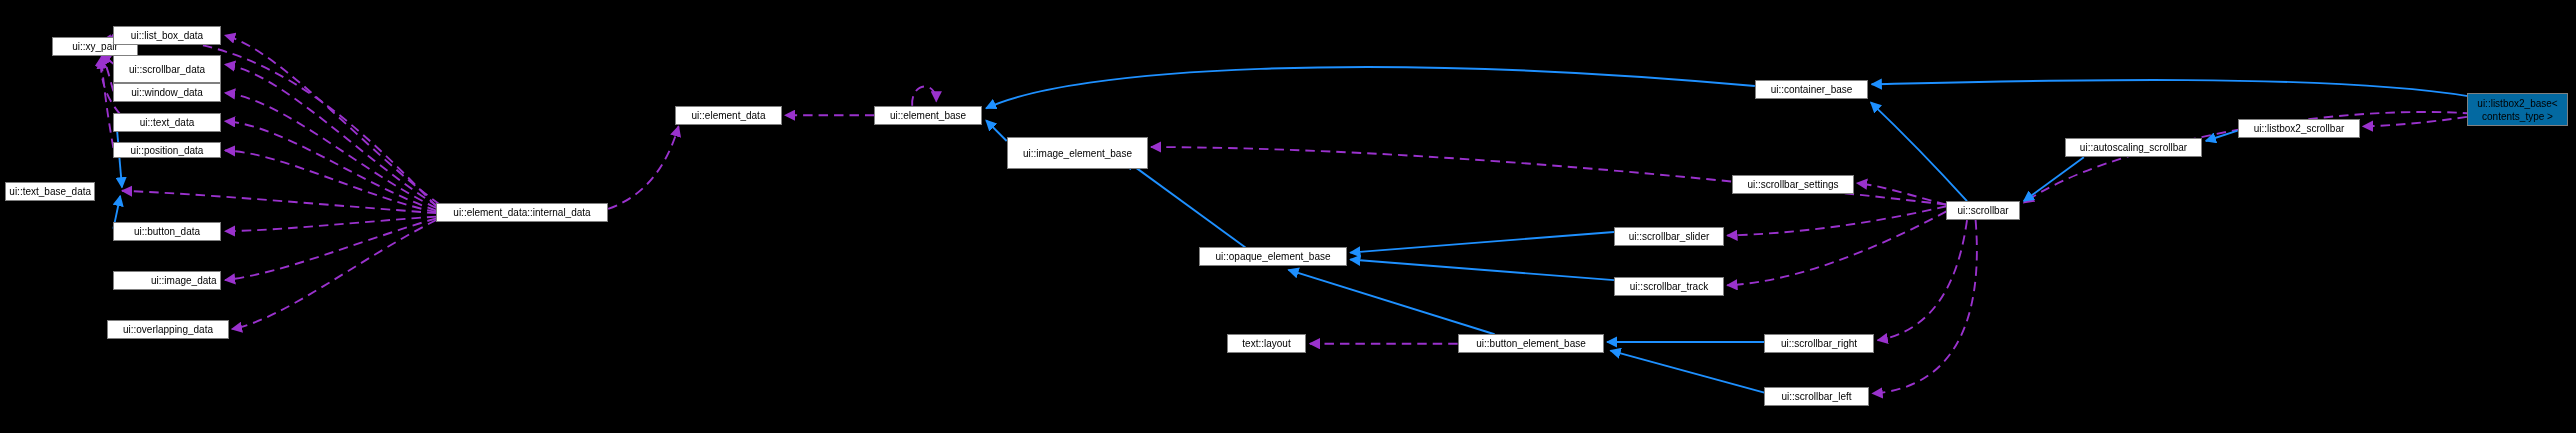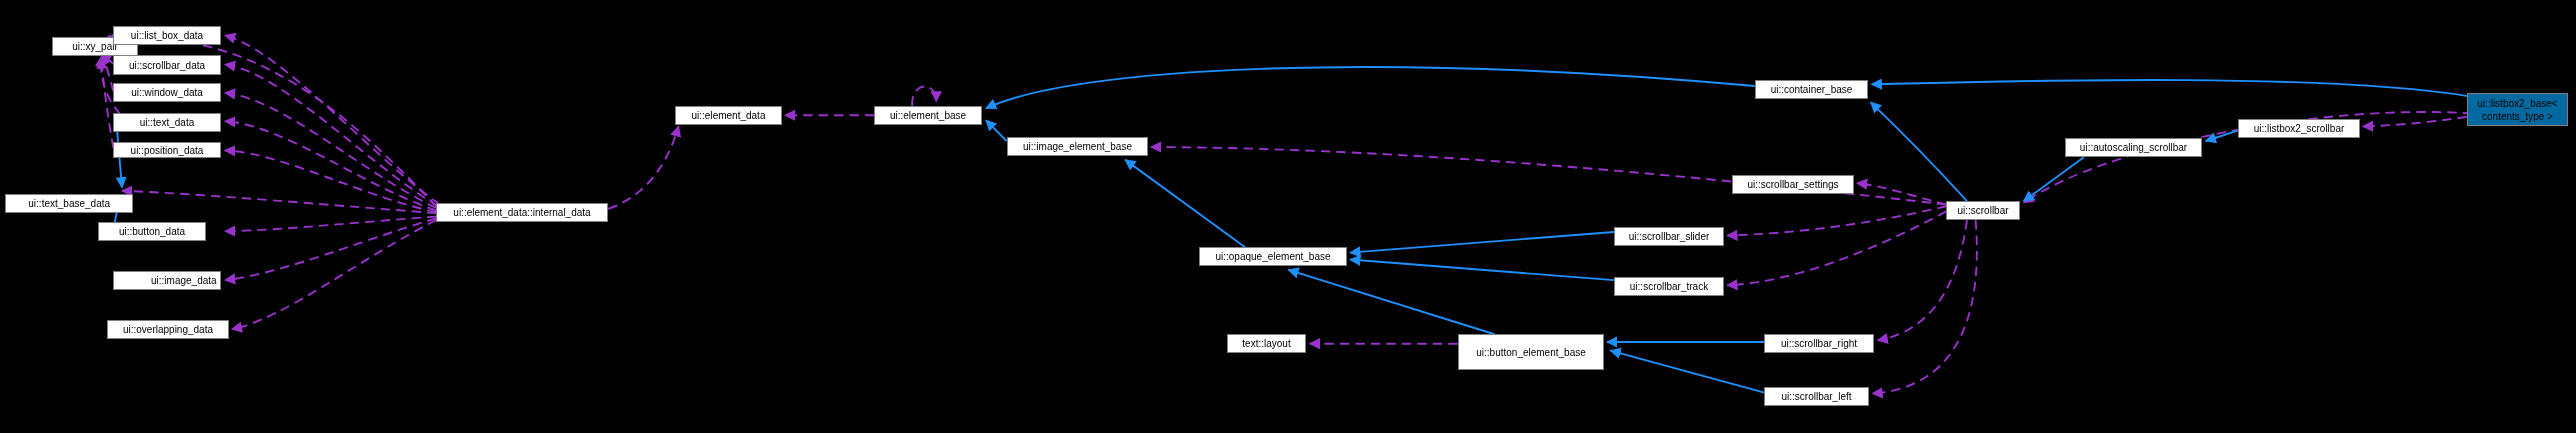--- a/index.html
+++ b/index.html
@@ -156,41 +156,41 @@
   </svg>
 
   <div class="gnode" style="left:12px; top:37px; width:86px; height:19px;margin-left:40px;">
     <span class="lbl">ui::xy_pair</span>
   </div>
 
   <div class="gnode" style="left:113px; top:26px; width:108px; height:19px;">
     <span class="lbl">ui::list_box_data</span>
   </div>
 
-  <div class="gnode" style="left:113px; top:55px; width:108px; height:20px;">
+  <div class="gnode" style="left:113px; top:55px; width:108px; height:28px;">
     <span class="lbl">ui::scrollbar_data</span>
   </div>
 
   <div class="gnode" style="left:113px; top:83px; width:108px; height:19px;">
     <span class="lbl">ui::window_data</span>
   </div>
 
   <div class="gnode" style="left:113px; top:113px; width:108px; height:19px;">
     <span class="lbl">ui::text_data</span>
   </div>
 
   <div class="gnode" style="left:113px; top:142px; width:108px; height:16px;">
     <span class="lbl">ui::position_data</span>
   </div>
 
-  <div class="gnode" style="left:5.2px; top:182px; width:128px; height:19px;margin-top:12px;">
+  <div class="gnode" style="left:5.2px; top:182px; width:90px; height:19px;">
     <span class="lbl">ui::text_base_data</span>
   </div>
 
-  <div class="gnode" style="left:98px; top:222px; width:108px; height:19px;">
+  <div class="gnode" style="left:113px; top:222px; width:108px; height:19px;">
     <span class="lbl">ui::button_data</span>
   </div>
 
   <div class="gnode" style="left:113px; top:271px; width:108px; height:19px;justify-content:flex-end;">
     <span class="lbl">ui::image_data</span>
   </div>
 
   <div class="gnode" style="left:107px; top:320px; width:122px; height:19px;">
     <span class="lbl">ui::overlapping_data</span>
   </div>
@@ -200,21 +200,21 @@
   </div>
 
   <div class="gnode" style="left:675px; top:106px; width:107px; height:19px;">
     <span class="lbl">ui::element_data</span>
   </div>
 
   <div class="gnode" style="left:874px; top:106px; width:108px; height:19px;">
     <span class="lbl">ui::element_base</span>
   </div>
 
-  <div class="gnode" style="left:1007px; top:137px; width:141px; height:19px;text-align:right;">
+  <div class="gnode" style="left:1007px; top:137px; width:141px; height:32px;text-align:right;">
     <span class="lbl">ui::image_element_base</span>
   </div>
 
   <div class="gnode" style="left:1755px; top:80px; width:113px; height:19px;">
     <span class="lbl">ui::container_base</span>
   </div>
 
   <div class="gnode focus" style="left:2467px; top:93px; width:101px; height:33px;">
     <span class="lbl">ui::listbox2_base&lt; contents_type &gt;</span>
   </div>
@@ -244,21 +244,21 @@
   </div>
 
   <div class="gnode" style="left:1199px; top:247px; width:148px; height:19px;">
     <span class="lbl">ui::opaque_element_base</span>
   </div>
 
   <div class="gnode" style="left:1227px; top:334px; width:79px; height:19px;">
     <span class="lbl">text::layout</span>
   </div>
 
-  <div class="gnode" style="left:1458px; top:334px; width:146px; height:36px;">
+  <div class="gnode" style="left:1458px; top:334px; width:146px; height:19px;">
     <span class="lbl">ui::button_element_base</span>
   </div>
 
   <div class="gnode" style="left:1764px; top:334px; width:110px; height:19px;">
     <span class="lbl">ui::scrollbar_right</span>
   </div>
 
   <div class="gnode" style="left:1764px; top:387px; width:105px; height:19px;">
     <span class="lbl">ui::scrollbar_left</span>
   </div>

